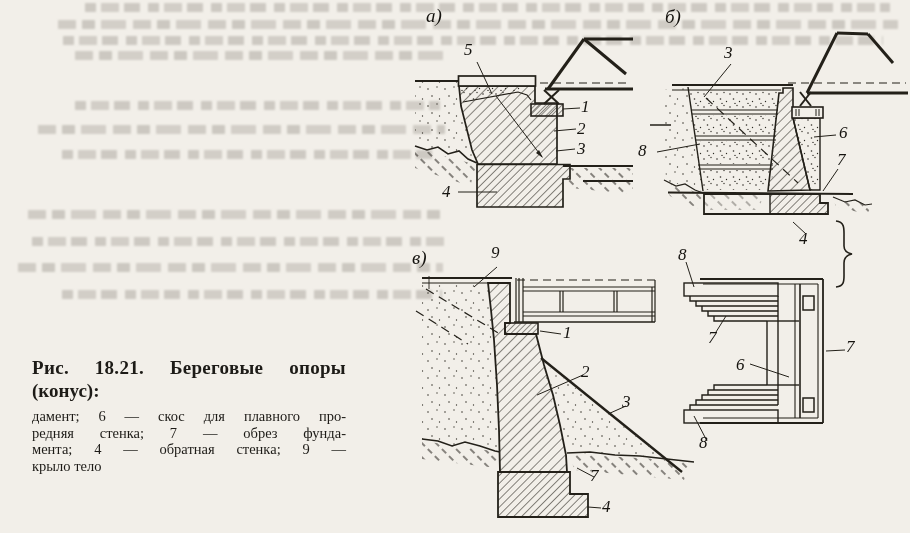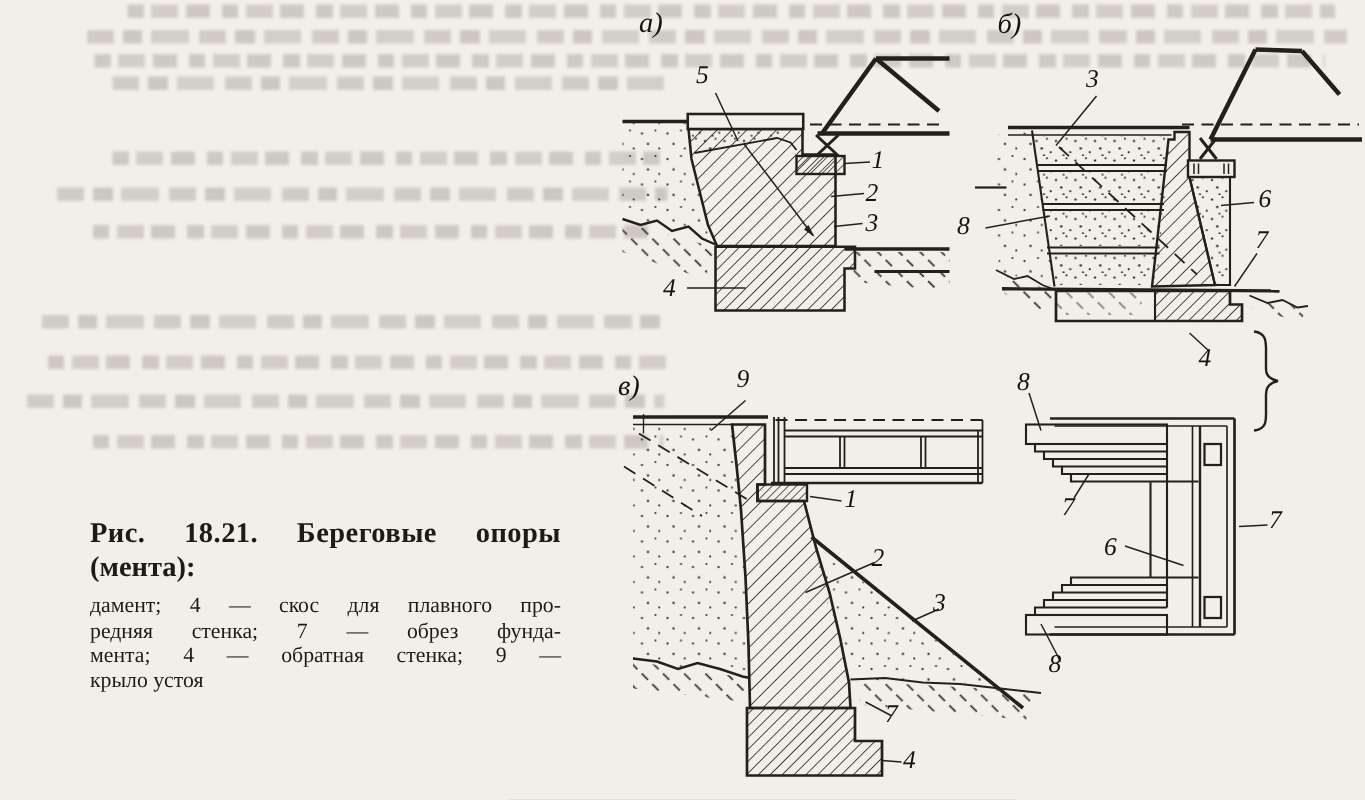--- a/index.html
+++ b/index.html
@@ -5,21 +5,21 @@
   html,body{margin:0;padding:0;background:#d8d5cf;}
   .page{position:relative;width:910px;height:533px;background:#f2efe9;overflow:hidden;
         font-family:"Liberation Serif",serif;color:#1d1b17;}
   
   .bleed{position:absolute;height:9px;filter:blur(1.2px);opacity:.5;pointer-events:none;}
   .bleed-a{background:repeating-linear-gradient(90deg,#a9a49c 0 11px,transparent 11px 16px,#b3aea6 16px 34px,transparent 34px 39px,#aaa59d 39px 55px,transparent 55px 63px);}
   .bleed-b{background:repeating-linear-gradient(90deg,#b0aba3 0 18px,transparent 18px 24px,#a7a29a 24px 37px,transparent 37px 43px,#b5b0a8 43px 68px,transparent 68px 75px);}
   .art{position:absolute;left:0;top:0;}
   .call{position:absolute;font:italic 400 17px "Liberation Serif",serif;color:#15130f;line-height:1;}
   .panel-letter{font:italic 400 19px "Liberation Serif",serif;}
-  .caption{position:absolute;left:32px;top:344px;width:314px;margin-left:28px;}
+  .caption{position:absolute;left:32px;top:356px;width:314px;}
   .cap-title-line{font:700 19px/23px "Liberation Serif",serif;text-align:justify;text-align-last:justify;letter-spacing:.3px;}
   .cap-title-line2{font:700 19px/23px "Liberation Serif",serif;}
   .cap-legend{margin-top:6px;}
   .leg-line{font:400 14.5px/16.6px "Liberation Serif",serif;}
   .just{text-align:justify;text-align-last:justify;}
 </style>
 </head>
 <body>
 
 <div class="page">
@@ -268,23 +268,23 @@
 
   <span class="call" style="left:678px;top:246px;">8</span>
   <span class="call" style="left:708px;top:329px;">7</span>
   <span class="call" style="left:736px;top:356px;">6</span>
   <span class="call" style="left:846px;top:338px;">7</span>
   <span class="call" style="left:699px;top:434px;">8</span>
 
   <div class="caption">
     <div>
       <div class="cap-title-line">Рис. 18.21. Береговые опоры</div>
-      <div class="cap-title-line2">(мента):</div>
+      <div class="cap-title-line2">(конус):</div>
     </div>
     <div class="cap-legend">
-      <div class="leg-line just">дамент; 4 — скос для плавного про-</div>
+      <div class="leg-line just">дамент; 6 — скос для плавного про-</div>
       <div class="leg-line just">редняя стенка; 7 — обрез фунда-</div>
       <div class="leg-line just">мента; 4 — обратная стенка; 9 —</div>
-      <div class="leg-line">крыло устоя</div>
+      <div class="leg-line">крыло тело</div>
     </div>
   </div>
 
 </div>
 
 </body></html>

